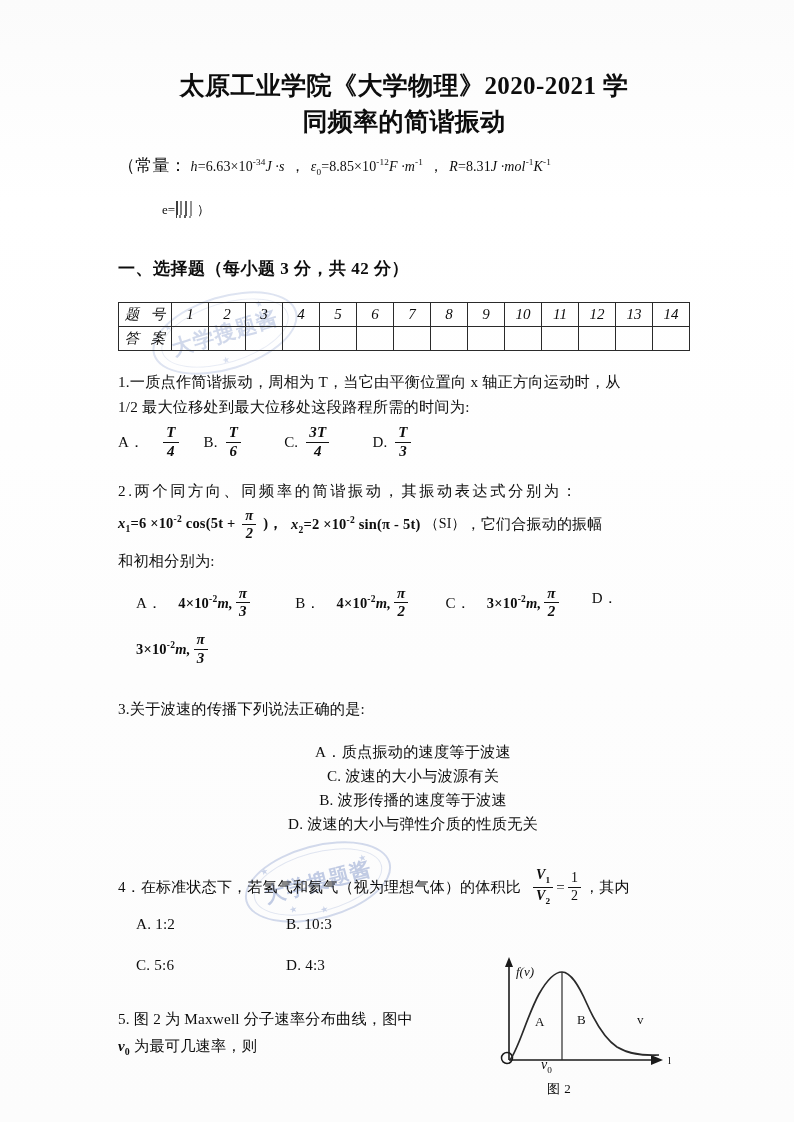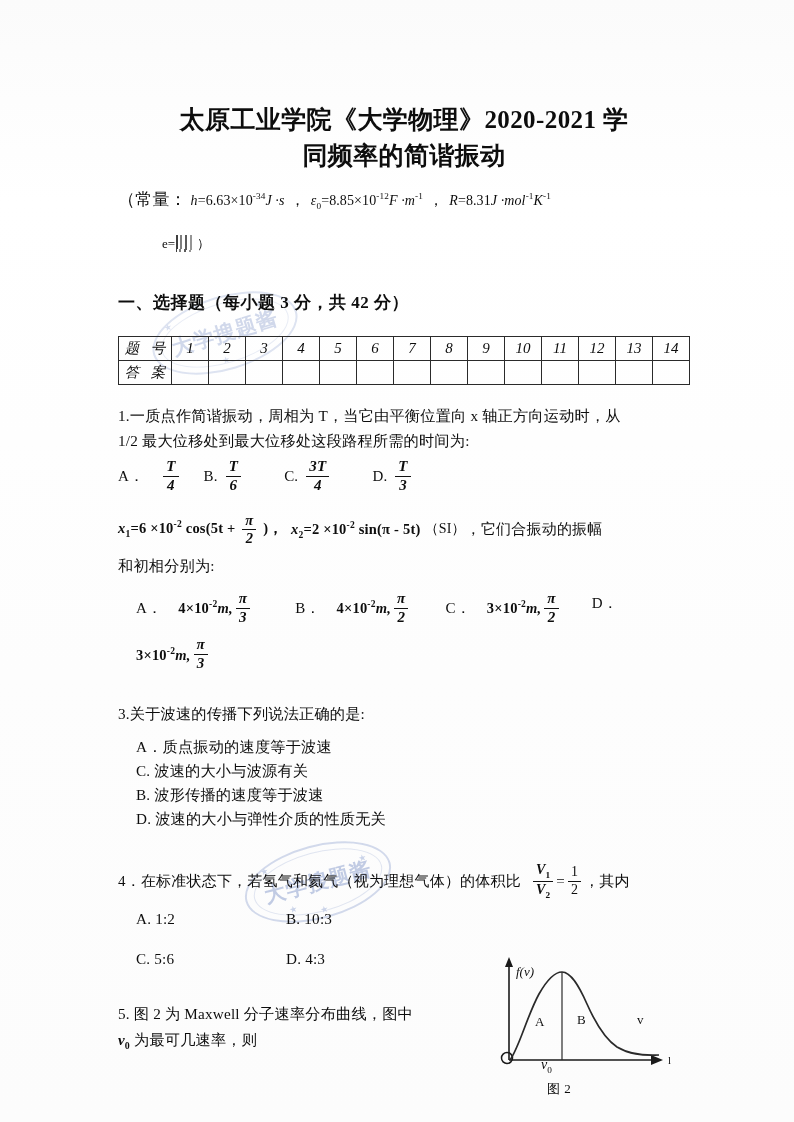--- a/index.html
+++ b/index.html
@@ -27,21 +27,21 @@
   .content {
     position: absolute;
     left: 118px;
     top: 0;
     width: 572px;
   }
 
   
   .doc-title {
     margin: 0;
-    padding-top: 102px;
+    padding-top: 68px;
     font-size: 25px;
     font-weight: bold;
     line-height: 1.42;
     text-align: center;
     letter-spacing: 0.4px;
     font-family: "Liberation Serif", "DejaVu Serif", serif;
   }
   .title-line2 { display: block; }
 
   
@@ -145,23 +145,24 @@
     align-items: center;
     vertical-align: middle;
     margin: 0 3px;
     line-height: 1.05;
   }
   .frac .n { border-bottom: 1.4px solid #111; padding: 0 3px 1px 3px; }
   .frac .d { padding: 1px 3px 0 3px; }
   .frac.bold { font-weight: bold; font-style: italic; }
 
   .list-opts {
-    margin: 8px 0 0 18px;
+    margin: 19px 0 0 18px;
     font-size: 15.2px;
     line-height: 1.58;
+    text-align: center;
   }
   .list-opts div { letter-spacing: 0.2px; }
 
   .opts-grid {
     margin: 6px 0 0 18px;
     display: grid;
     grid-template-columns: 150px auto;
     row-gap: 16px;
     font-size: 15.2px;
   }
@@ -373,20 +374,21 @@
           <span class="opt-letter">D.</span>
           <span class="frac bold">
             <span class="n">T</span>
             <span class="d">3</span>
           </span>
         </span>
       </div>
     </div>
 
     <div class="question">
+      <div class="q-stem q-wide">2.两个同方向、同频率的简谐振动，其振动表达式分别为：</div>
       <div class="formula-line">
         <span class="math-inline">
           <span>x</span><sub>1</sub><span class="up">=6 ×10</span><sup>-2</sup>&nbsp;<span class="up">cos(5t +</span>
           <span class="frac bold">
             <span class="n">π</span>
             <span class="d">2</span>
           </span>
           <span class="up">)，</span>
         </span>
         <span class="math-inline" style="margin-left:8px;">

